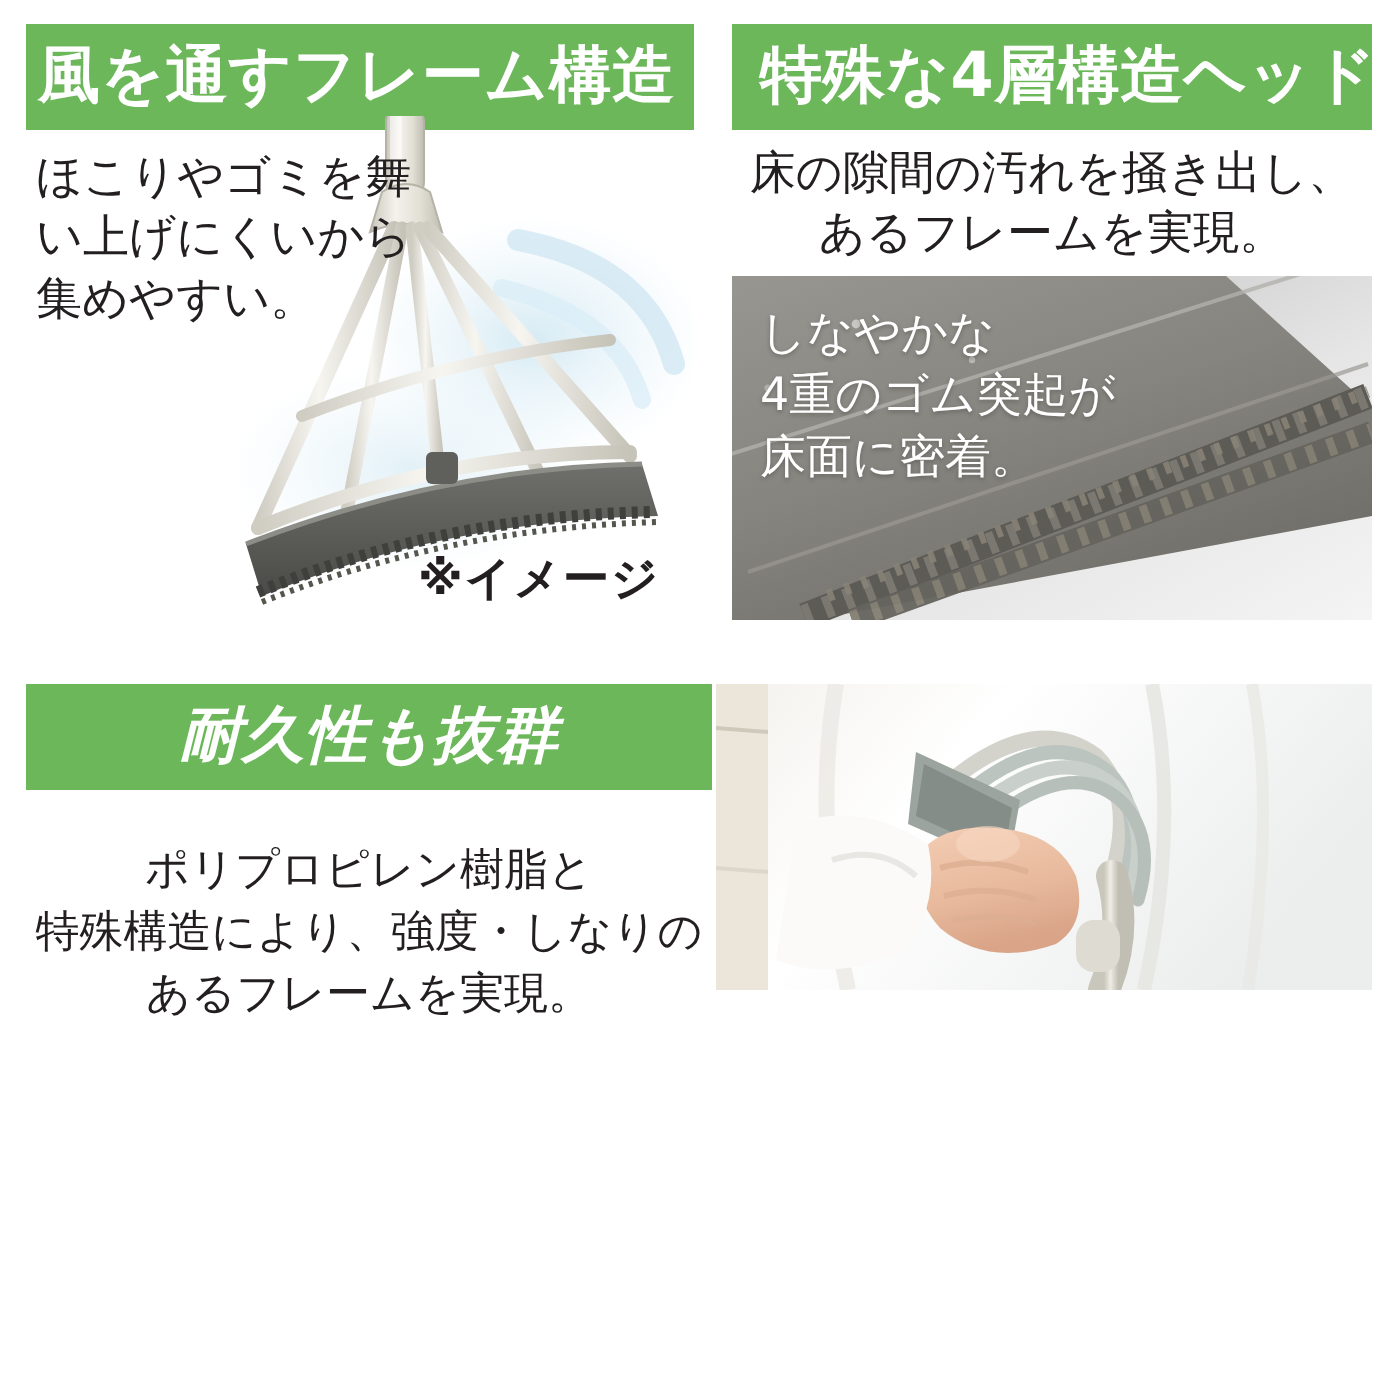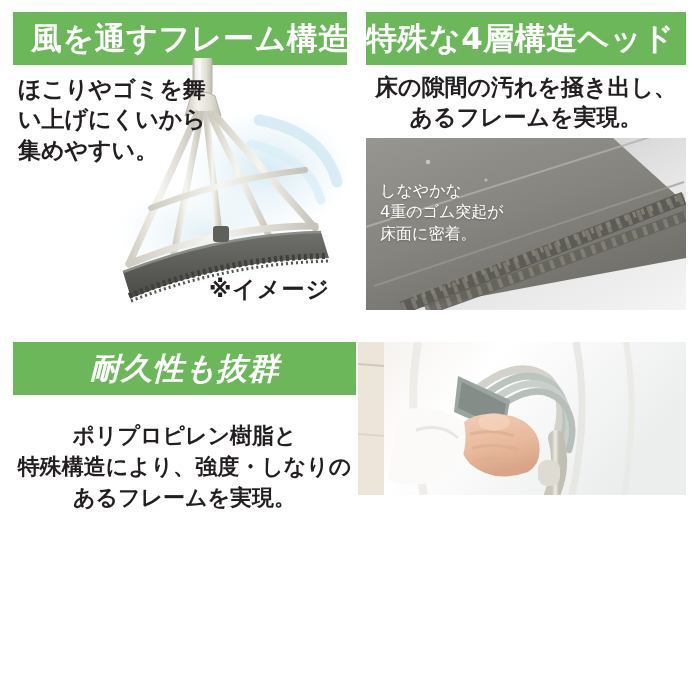--- a/index.html
+++ b/index.html
@@ -38,29 +38,29 @@
     box-sizing: border-box;
   }
   .title-bar .title-text {
     color: #ffffff;
     font-size: 31px;
     font-weight: 700;
     letter-spacing: 0.5px;
     line-height: 1;
     white-space: nowrap;
   }
-  #frame-title-bar   { width: 334px; height: 53px; padding-left: 18px; text-align: center; }
-  #head-title-bar    { width: 320px; height: 53px; }
+  #frame-title-bar   { width: 334px; height: 53px; padding-left: 6px; text-align: center; }
+  #head-title-bar    { width: 320px; height: 53px; padding-left: 14px; }
   #durable-title-bar { width: 343px; height: 53px; justify-content: center; font-style: italic; }
 
   
   .body-copy {
     font-size: 23px;
     line-height: 1.32;
-    font-weight: 700;
+    font-weight: 400;
     color: #231f20;
     white-space: pre-line;
   }
   #frame-copy {
     position: absolute;
     left: 5px;
     top: 62px;
     width: 210px;
     text-align: left;
     z-index: 4;
@@ -113,27 +113,26 @@
   #durable-photo {
     left: 345px; top: 0px; width: 328px; height: 153px;
     background: linear-gradient(100deg,#efece4 0%, #f7f6f3 30%, #ffffff 65%, #f2f2f3 100%);
     z-index: 2;
   }
 
   .overlay-copy {
     position: absolute;
     left: 14px;
     top: 14px;
-    font-size: 16px;
+    font-size: 23px;
     line-height: 1.34;
     color: #ffffff;
     white-space: pre-line;
     z-index: 5;
     text-shadow: 0 1px 2px rgba(40,40,40,0.35);
-    margin-top: 28px;
   }
 
   svg { display: block; }
 </style>
 </head>
 <body>
 
 <div class="stage">
 
   <div class="panel" id="panel-frame">

